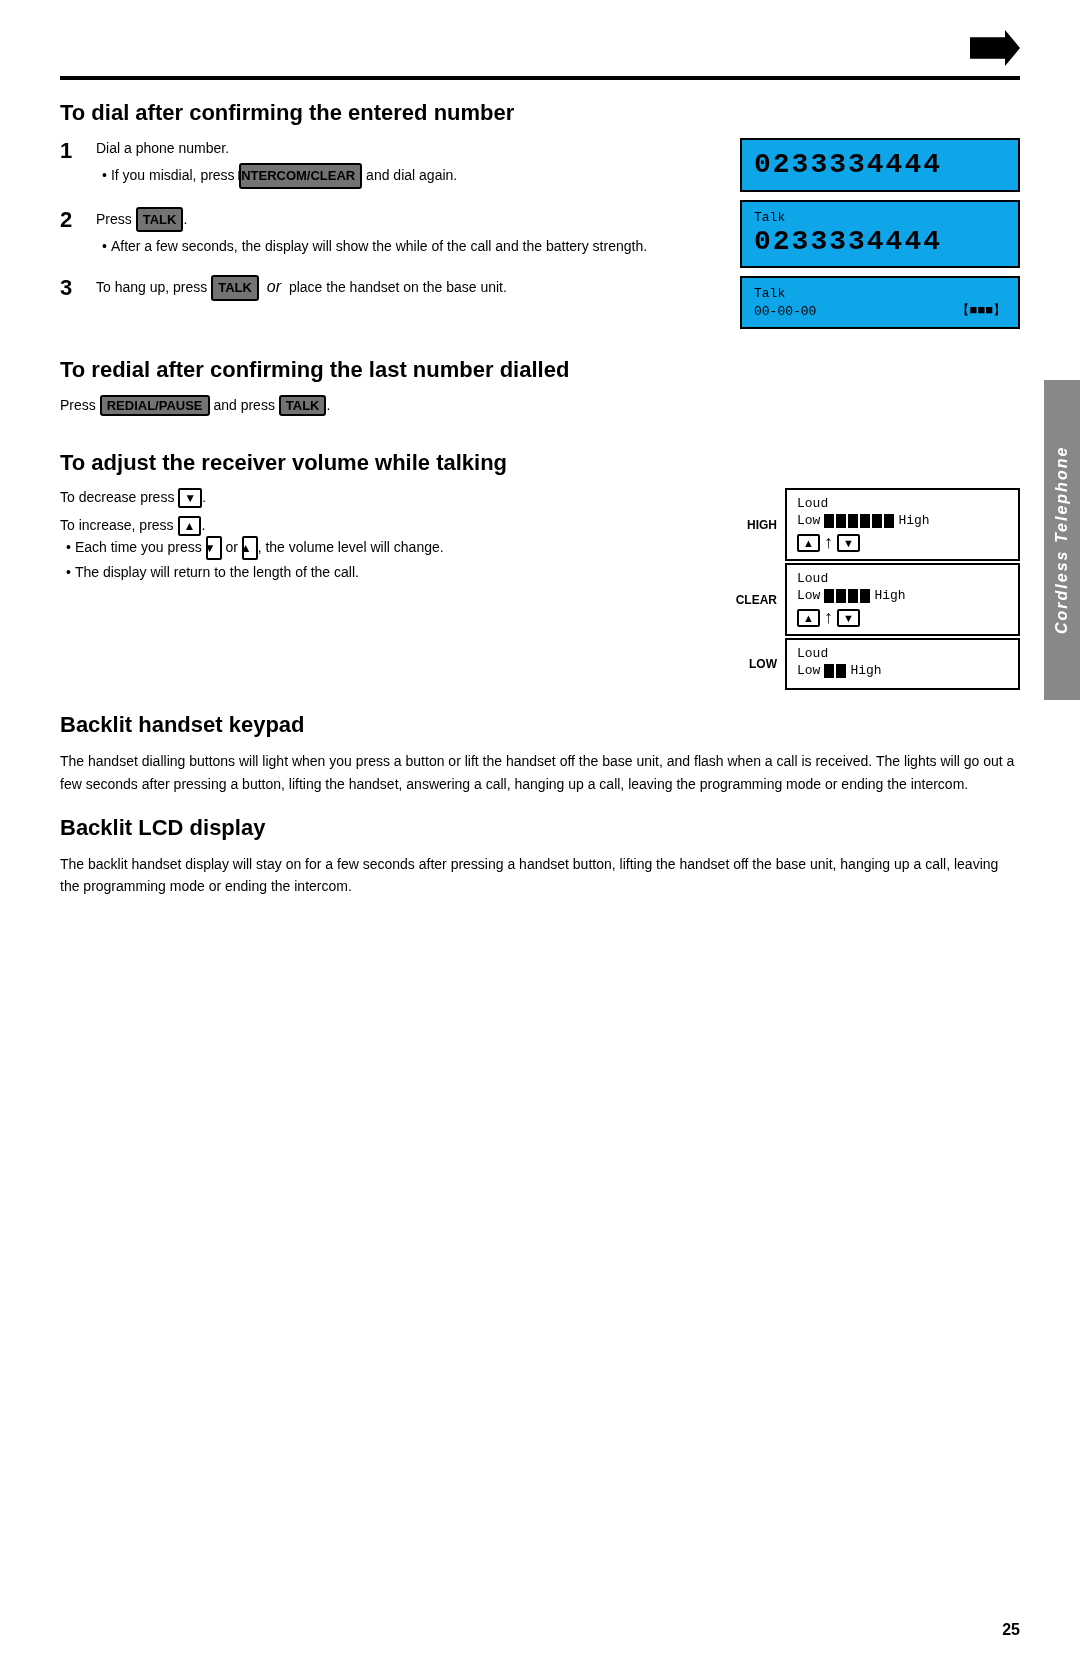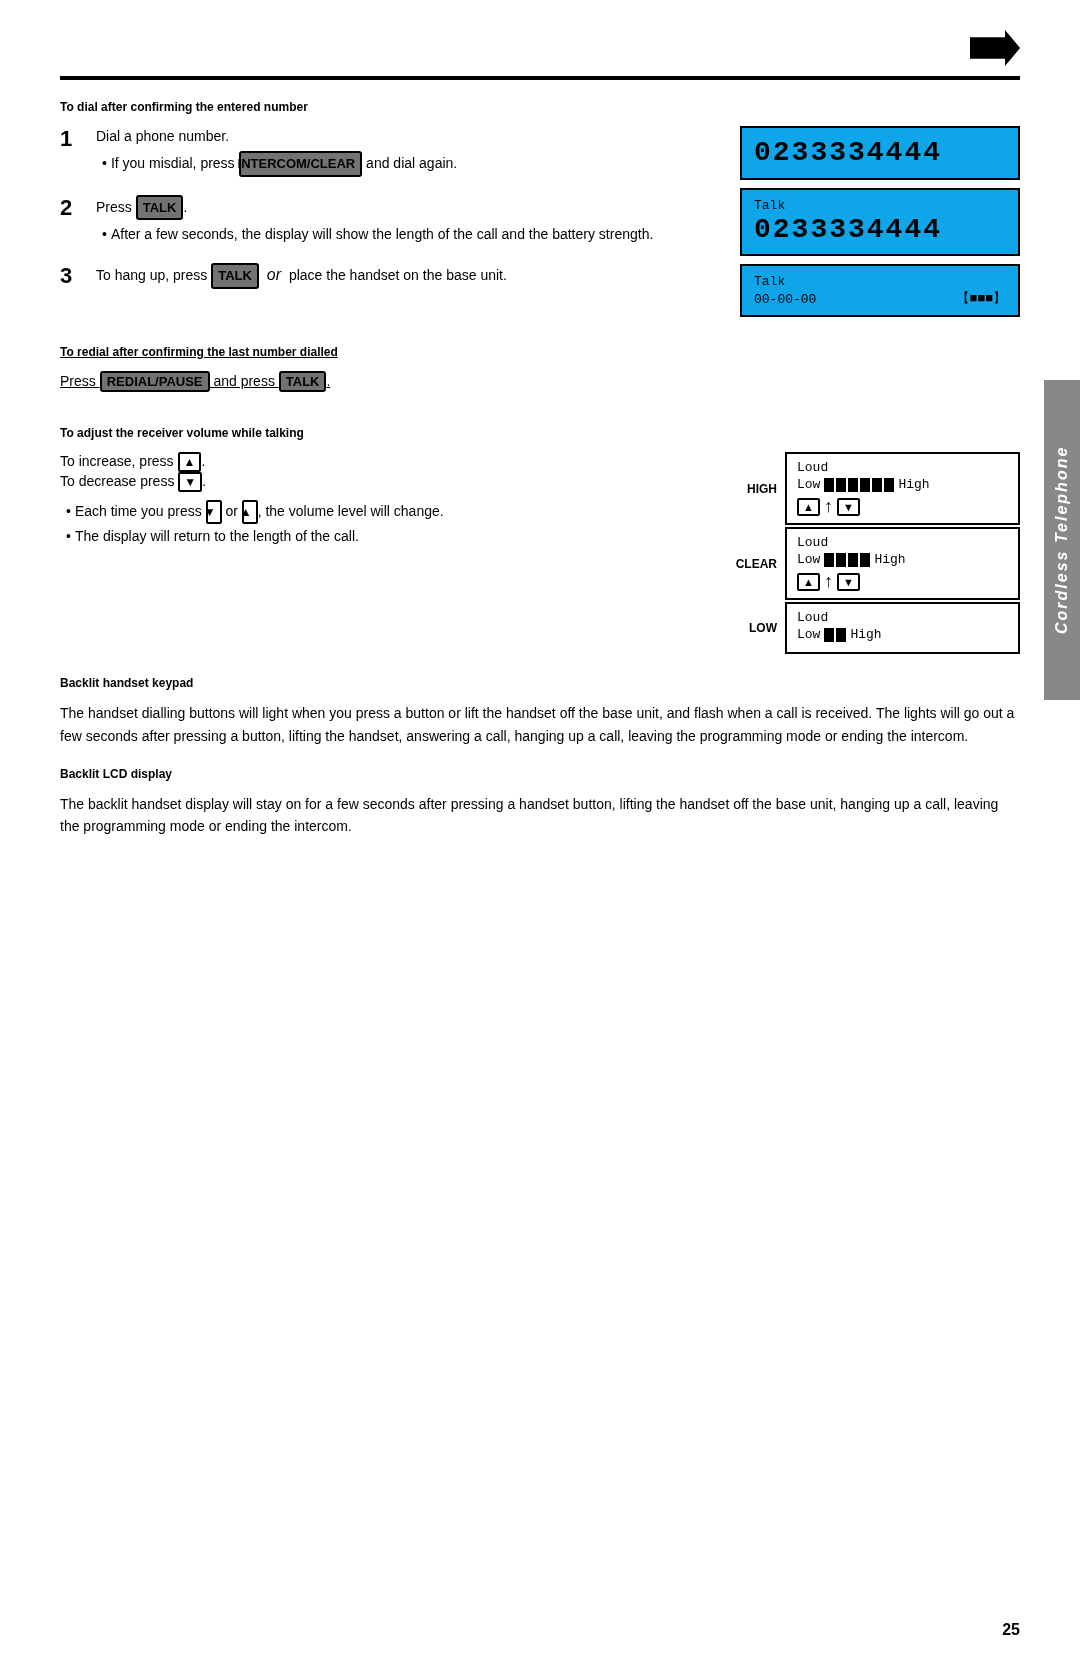--- a/index.html
+++ b/index.html
@@ -36,21 +36,21 @@
 
     
     .top-rule {
       height: 4px;
       background: #000;
       margin-bottom: 20px;
     }
 
     
     .section-heading {
-      font-size: 12px;
+      font-size: 22px;
       font-weight: bold;
       margin-bottom: 12px;
     }
 
     
     .two-col {
       display: flex;
       gap: 30px;
       margin-bottom: 20px;
     }
@@ -282,21 +282,21 @@
           <div class="step-content">
             <p>Dial a phone number.</p>
             <p class="bullet-item">If you misdial, press <span class="key-box">INTERCOM/CLEAR</span> and dial again.</p>
           </div>
         </div>
 
         <div class="step">
           <div class="step-num">2</div>
           <div class="step-content">
             <p>Press <span class="key-box">TALK</span>.</p>
-            <p class="bullet-item">After a few seconds, the display will show the length of the call and the battery strength.</p>
+            <p class="bullet-item">After a few seconds, the display will show the while of the call and the battery strength.</p>
           </div>
         </div>
 
         <div class="step">
           <div class="step-num">3</div>
           <div class="step-content">
             <p>To hang up, press <span class="key-box">TALK</span> <span class="or-text">or</span> place the handset on the base unit.</p>
           </div>
         </div>
 
@@ -318,32 +318,32 @@
           <div class="lcd-row">
             <span class="lcd-small-text">00-00-00</span>
             <span class="lcd-battery">【■■■】</span>
           </div>
         </div>
 
       </div>
     </div>
   </div>
 
-  <div style="margin-bottom: 2px; text-decoration: underline;">
+  <div style="margin-bottom: 2px;">
     <h2 class="section-heading">To redial after confirming the last number dialled</h2>
     <p>Press <span class="key-box">REDIAL/PAUSE</span> and press <span class="key-box">TALK</span>.</p>
   </div>
 
   <div class="volume-section">
     <h2 class="section-heading">To adjust the receiver volume while talking</h2>
 
     <div class="volume-two-col">
       <div class="volume-left">
+        <p style="margin-bottom:8px;">To decrease press <span class="key-small">▼</span>.</p>
         <p>To increase, press <span class="key-small">▲</span>.</p>
-        <p style="margin-bottom:8px;">To decrease press <span class="key-small">▼</span>.</p>
         <p class="bullet-item">Each time you press <span class="key-small">▼</span> or <span class="key-small">▲</span>, the volume level will change.</p>
         <p class="bullet-item">The display will return to the length of the call.</p>
       </div>
 
       <div class="volume-right">
 
         <div class="volume-level-row">
           <div class="volume-label-col">HIGH</div>
           <div class="volume-panel">
             <div class="loud-label">Loud</div>

